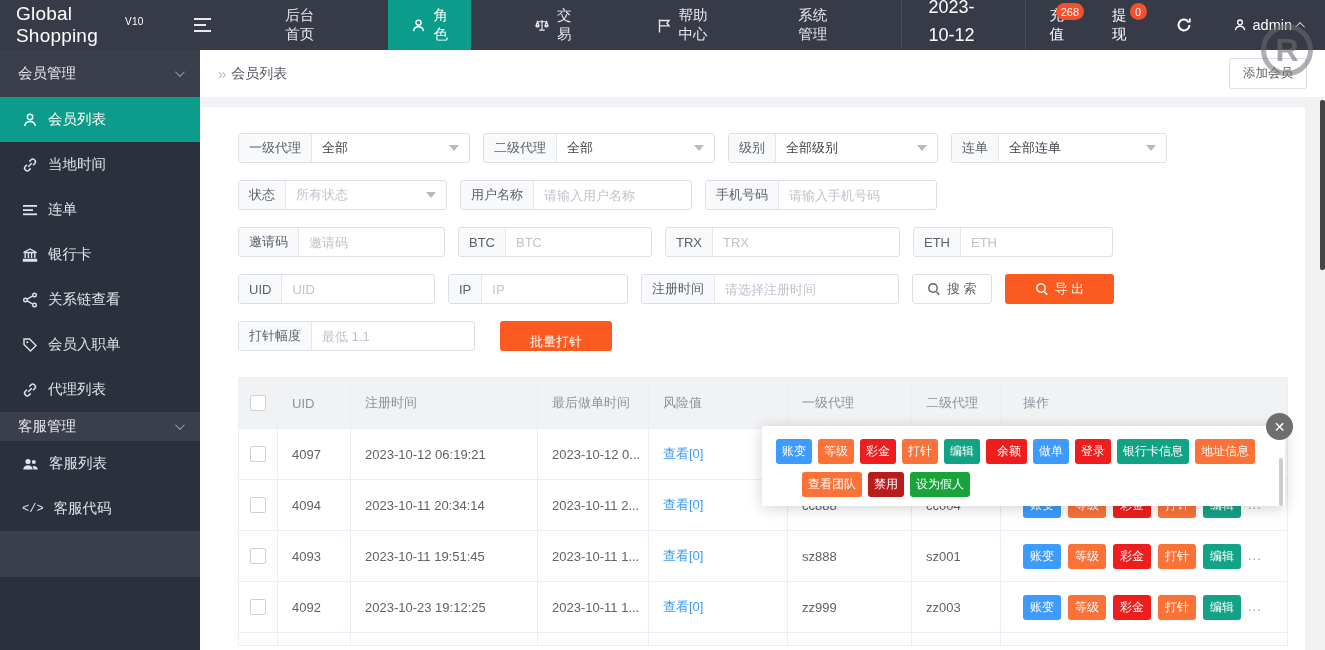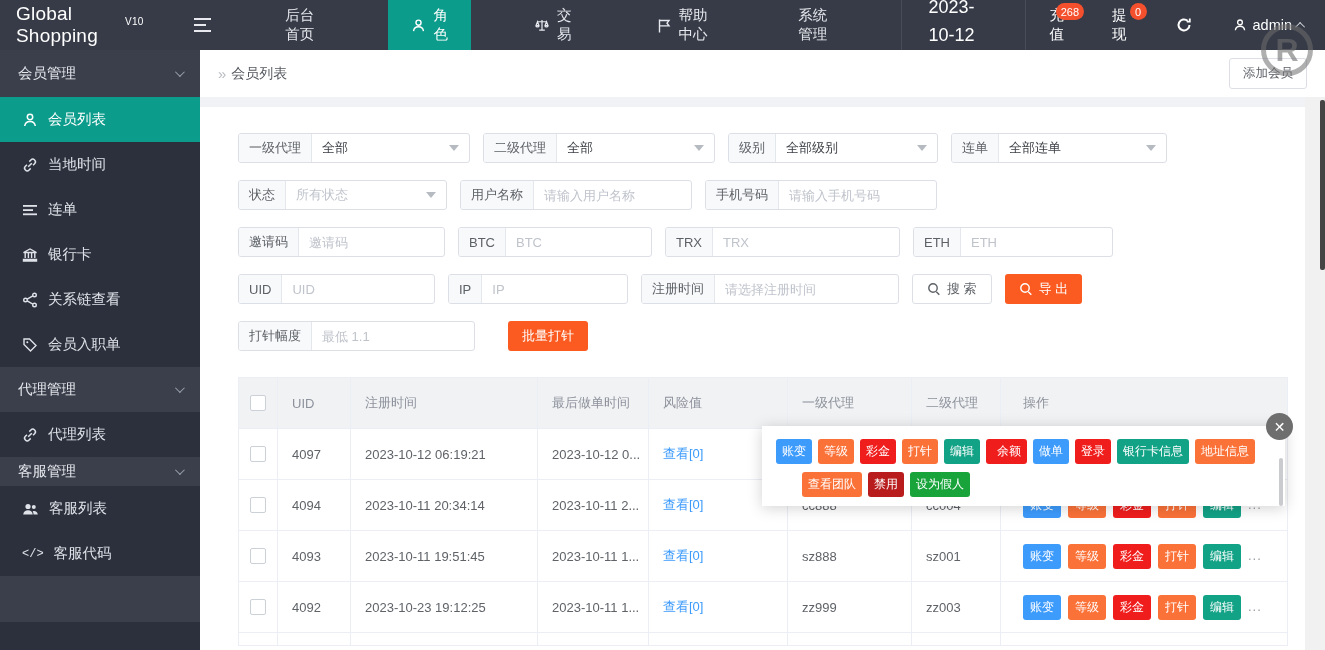--- a/index.html
+++ b/index.html
@@ -51,21 +51,21 @@
   .frow { display:flex; align-items:center; margin-bottom:17px; height:30px; }
   .fg { display:flex; align-items:center; height:30px; border:1px solid #dcdfe6; border-radius:3px; margin-right:13px; background:#fff; overflow:hidden; position:relative; }
   .fgl { display:flex; align-items:center; height:100%; padding:0 10px; background:#f8f9fb; border-right:1px solid #e4e7ec; color:#5d6166; font-size:13px; white-space:nowrap; }
   .fgv { flex:1; padding:0 10px; font-size:13px; color:#3c3f45; white-space:nowrap; }
   .fgv.ph { color:#bfc3cb; }
   .fgi { flex:1; border:none; outline:none; padding:0 10px; font-size:13px; color:#3c3f45; min-width:0; font-family:inherit; }
   .fgi::placeholder { color:#bfc3cb; }
   .caret { width:0; height:0; border-left:5px solid transparent; border-right:5px solid transparent; border-top:6px solid #b6bac1; margin-right:10px; flex:0 0 auto; }
   .btn { display:inline-flex; align-items:center; justify-content:center; gap:6px; height:30px; border-radius:3px; font-size:13px; cursor:pointer; white-space:nowrap; }
   .btn-plain { border:1px solid #dcdfe6; background:#fff; color:#5d6166; padding:0 14px; margin-right:13px; }
-  .btn-solid { border:none; color:#fff; padding:0 14px; }
+  .btn-solid { border:none; color:#fff; padding:0 30px; }
 
   
   table.grid { border-collapse:collapse; table-layout:fixed; width:1049px; margin-top:26px; }
   .grid th, .grid td { border:1px solid #ebeef5; font-weight:normal; text-align:left; font-size:13px; overflow:hidden; white-space:nowrap; }
   .grid th { background:#f1f2f4; color:#8d919b; height:51px; padding:0 0 0 14px; }
   .grid td { color:#5f6368; height:51px; padding:0 0 0 14px; background:#fff; }
   .grid th.cbc, .grid td.cbc { padding:0; text-align:center; }
   .cb { display:inline-block; width:16px; height:16px; border:1px solid #ccd0d7; border-radius:2px; background:#fff; vertical-align:middle; cursor:pointer; }
   .view-link { cursor:pointer; }
   .abtn { display:inline-block; color:#fff; font-size:12px; padding:4px 7px; border-radius:3px; margin-right:7px; cursor:pointer; white-space:nowrap; }
@@ -230,24 +230,20 @@
   <div class="sb-item">
     <span class="ico">
       <svg width="16" height="16" viewBox="0 0 16 16" fill="none" stroke="#dfe2e8" stroke-width="1.4">
           <path d="M2 2h5.5l6.5 6.5-5.5 5.5L2 7.5V2z"></path>
           <circle cx="5.3" cy="5.3" r="1" fill="#dfe2e8" stroke="none"></circle>
         </svg>
     </span>
     <span>会员入职单</span>
   </div>
 
-  <div class="sb-parent" style="height:45px">
-    <span>代理管理</span>
-    <span class="chev chev-down"></span>
-  </div>
   <div class="sb-item">
     <span class="ico">
       <svg width="16" height="16" viewBox="0 0 16 16" fill="none" stroke="#dfe2e8" stroke-width="1.5">
           <path d="M6.2 9.8l3.6-3.6"></path>
           <path d="M7.3 4.6l1.6-1.6a2.6 2.6 0 0 1 3.7 3.7L11 8.3"></path>
           <path d="M8.7 11.4l-1.6 1.6a2.6 2.6 0 0 1-3.7-3.7L5 7.7"></path>
         </svg>
     </span>
     <span>代理列表</span>
   </div>
@@ -375,21 +371,21 @@
       </span>
       <span>导 出</span>
     </button>
   </div>
 
   <div class="frow">
     <div class="fg" style="width:237px">
       <span class="fgl">打针幅度</span>
       <input class="fgi" placeholder="最低 1.1" style="">
     </div>
-    <button class="btn btn-solid" style="margin-left: 20px; background-color: rgb(251, 91, 32);">
+    <button class="btn btn-solid" style="margin-left: 12px; background-color: rgb(251, 91, 32); align-items: flex-end;">
       <span>批量打针</span>
     </button>
   </div>
 
   <table class="grid">
     <colgroup>
       <col style="width:39px">
         <col style="width:73px">
         <col style="width:187px">
         <col style="width:111px">

